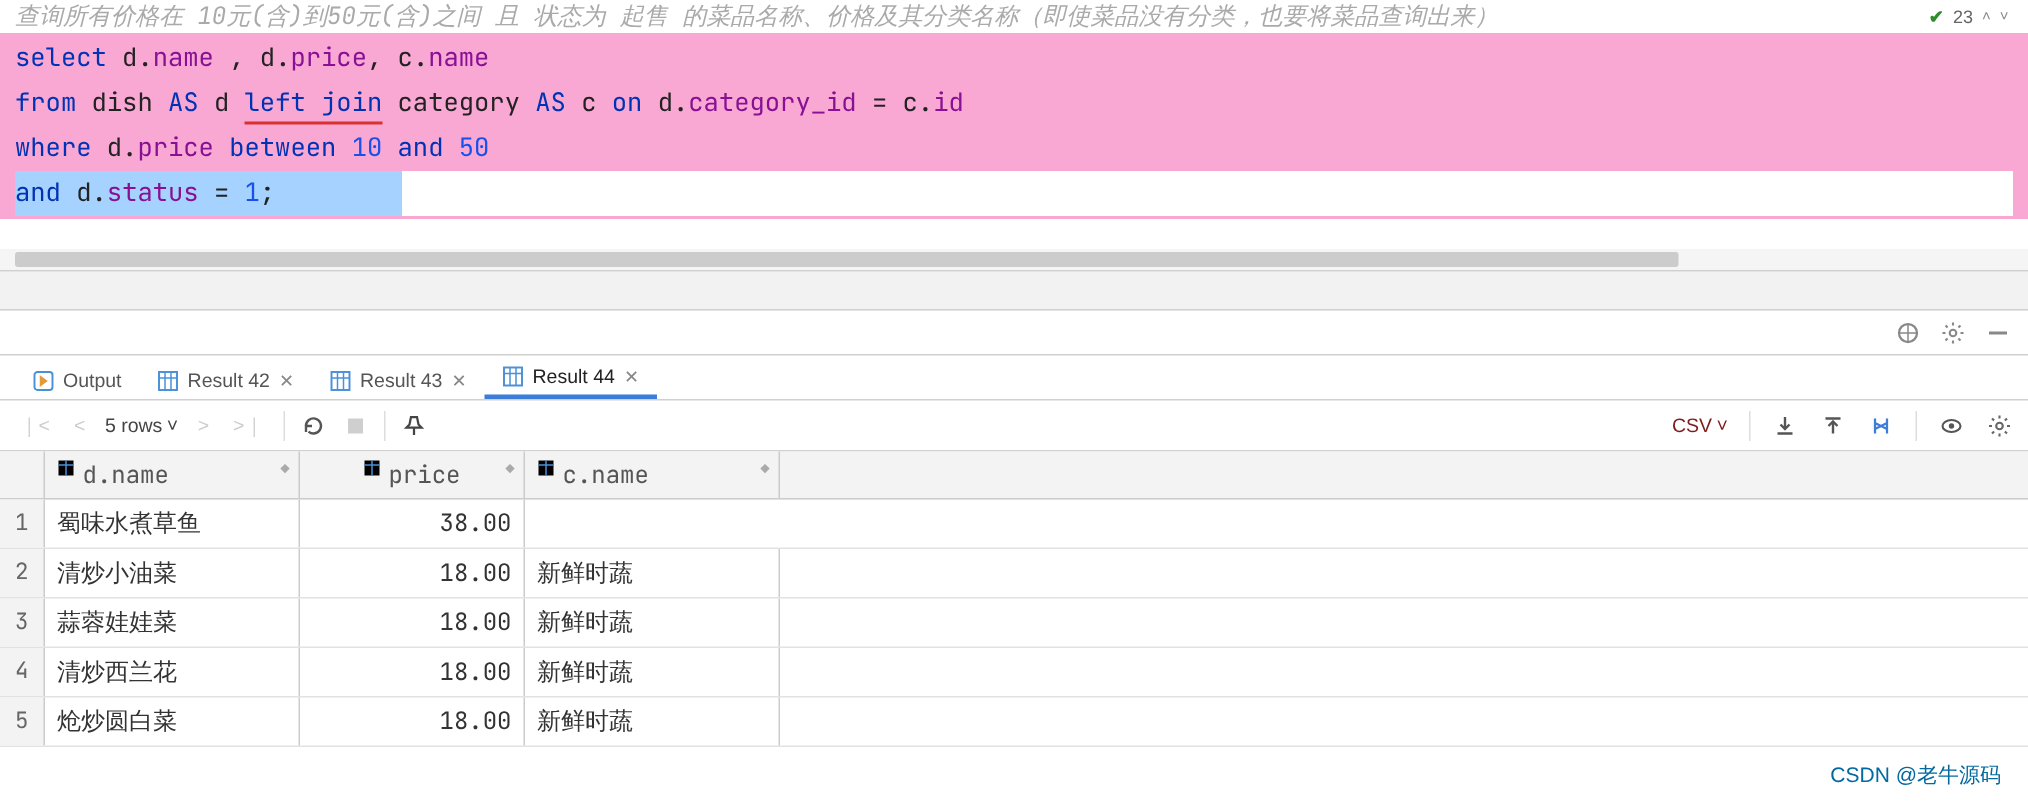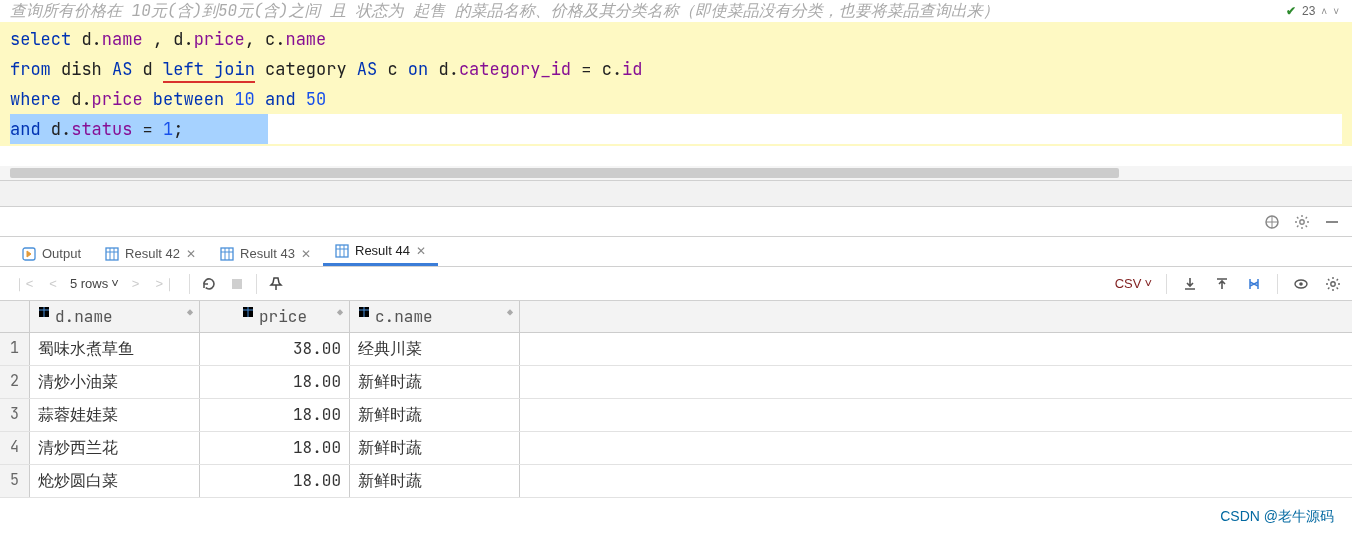--- a/index.html
+++ b/index.html
@@ -2,21 +2,21 @@
 <html><head>
 <meta charset="utf-8">
 <style>
   * { box-sizing: border-box; }
   html, body { margin: 0; padding: 0; font-family: "Segoe UI", Arial, sans-serif; font-size: 13px; color: #333; background: #fff; }
   .root { width: 1352px; height: 534px; position: relative; display: flex; flex-direction: column; }
   
   
   .editor-area { position: relative; border-bottom: 1px solid #d0d0d0; }
   .comment-line { font-style: italic; color: #aaa; font-family: "JetBrains Mono", Consolas, monospace; font-size: 16px; padding: 0 10px; white-space: nowrap; overflow: hidden; }
-  .sql-block { background: #fef9c3; font-family: "JetBrains Mono", Consolas, monospace; font-size: 17px; line-height: 30px; padding: 2px 10px 2px 10px; position: relative; }
+  .sql-block { background: #f9a8d4; font-family: "JetBrains Mono", Consolas, monospace; font-size: 17px; line-height: 30px; padding: 2px 10px 2px 10px; position: relative; }
   .kw { color: #0033b3; }
   .col { color: #871094; }
   .num { color: #1750eb; }
   .plain { color: #222; }
   .underline { border-bottom: 2px solid #d9322e; padding-bottom: 1px; }
   .sql-tail { height: 20px; background: #fff; }
   .editor-scrollbar { height: 14px; background: #f5f5f5; display:flex; align-items:center; }
   .editor-scrollbar .thumb { height: 10px; background: #ccc; width: 82%; margin-left: 10px; border-radius: 2px; }
   
   .badge-top { position: absolute; top: 2px; right: 8px; display:flex; align-items:center; gap:6px; font-size:12px; color:#666; background:#fff; padding:1px 4px; border:1px solid #fff;}
@@ -260,21 +260,20 @@
           </span>
         <span>c.name</span>
           <span class="sort">◆</span>
       </div>
     </div>
     <div id="grid-body">
         <div class="grow">
           <div class="rownum">1</div>
           <div class="gcell col-dname">蜀味水煮草鱼</div>
           <div class="gcell col-price">38.00</div>
-          <div class="gcell col-cname">经典川菜</div>
         </div>
         <div class="grow">
           <div class="rownum">2</div>
           <div class="gcell col-dname">清炒小油菜</div>
           <div class="gcell col-price">18.00</div>
           <div class="gcell col-cname">新鲜时蔬</div>
         </div>
         <div class="grow">
           <div class="rownum">3</div>
           <div class="gcell col-dname">蒜蓉娃娃菜</div>

